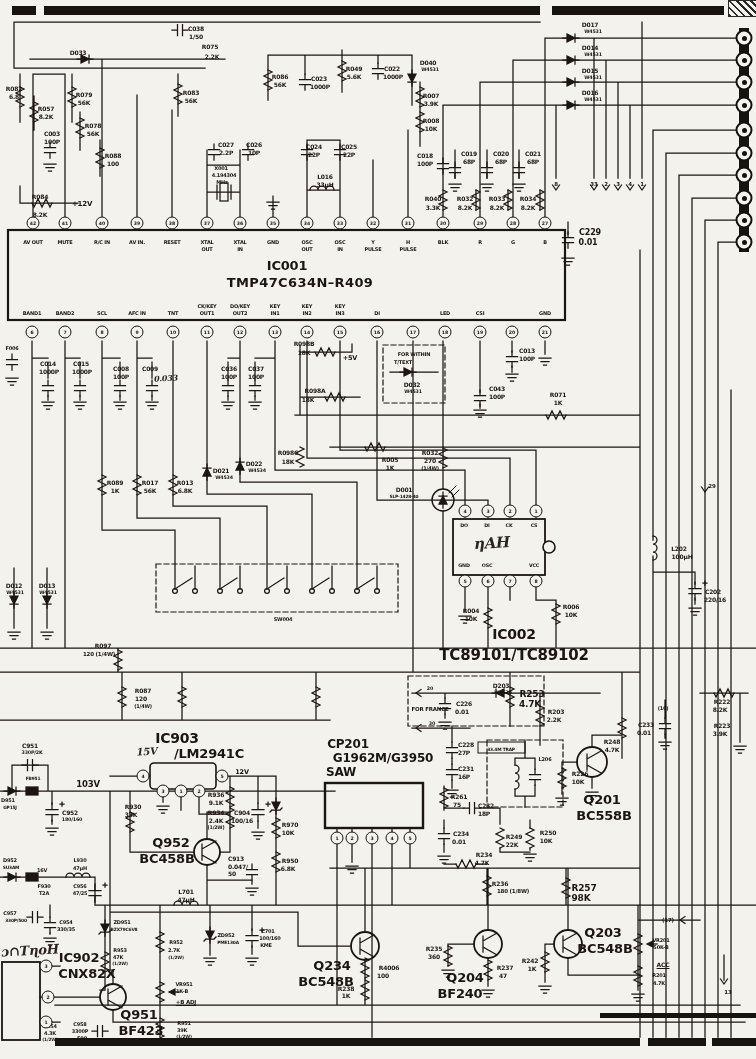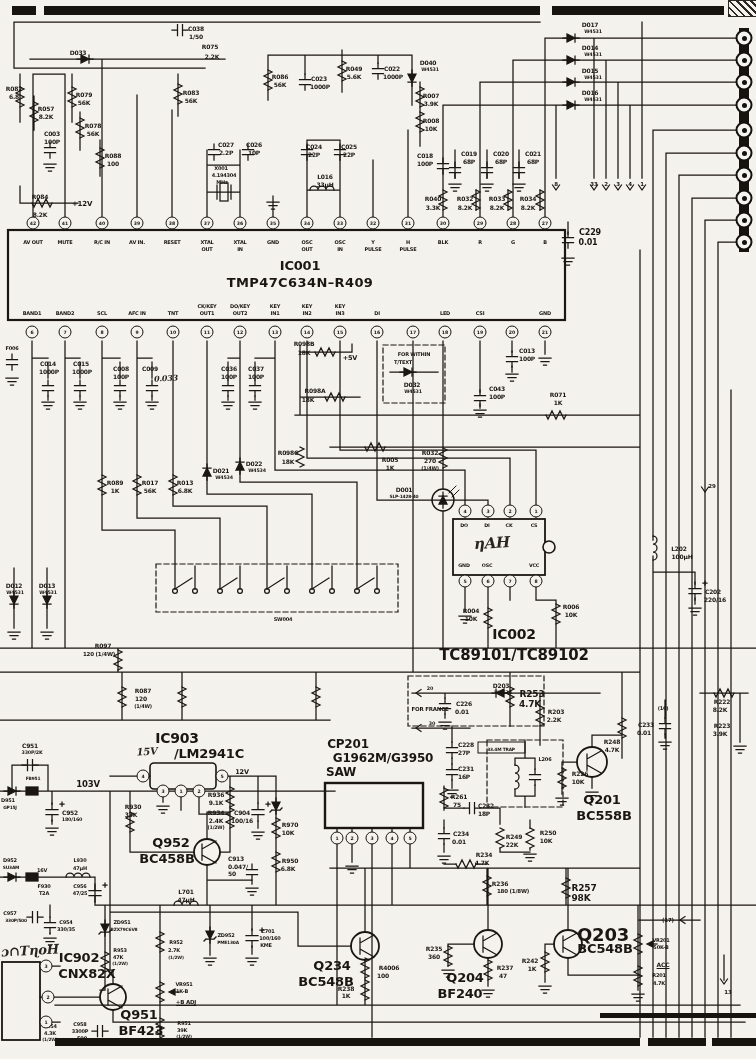--- a/index.html
+++ b/index.html
@@ -391,21 +391,21 @@
         <use href="#pal" transform="translate(170 992)"></use>
         <use href="#tr" transform="translate(207 852)"></use>
         <use href="#tr" transform="translate(113 997)"></use>
         <use href="#tr" transform="translate(592 762)"></use>
         <use href="#tr" transform="translate(365 946)"></use>
         <use href="#tr" transform="translate(488 944)"></use>
         <use href="#tr" transform="translate(568 944)"></use>
       </g>
   </svg>
 
-  <div class="lbl" style="left:300px;top:259px;font-size:13px">IC001</div>
+  <div class="lbl" style="left:287px;top:259px;font-size:13px">IC001</div>
   <div class="lbl" style="left:300px;top:276px;font-size:13px;letter-spacing:.4px">TMP47C634N–R409</div>
   <div class="lbl hw" style="left:492px;top:536px;font-size:15px">ηΑΗ</div>
   <div class="lbl" style="left:514px;top:627px;font-size:14px">IC002</div>
   <div class="lbl" style="left:514px;top:648px;font-size:15px">TC89101/TC89102</div>
   <div class="lbl" style="left:177px;top:731px;font-size:14px">IC903</div>
   <div class="lbl hw" style="left:147px;top:747px;font-size:10px">15V</div>
   <div class="lbl" style="left:209px;top:747px;font-size:13px">/LM2941C</div>
   <div class="lbl" style="left:79px;top:951px;font-size:13px">IC902</div>
   <div class="lbl" style="left:87px;top:967px;font-size:13px">CNX82X</div>
   <div class="lbl" style="left:348px;top:738px;font-size:12px">CP201</div>
@@ -414,21 +414,21 @@
   <div class="lbl" style="left:171px;top:836px;font-size:13px">Q952</div>
   <div class="lbl" style="left:167px;top:852px;font-size:13px">BC458B</div>
   <div class="lbl" style="left:139px;top:1008px;font-size:13px">Q951</div>
   <div class="lbl" style="left:141px;top:1024px;font-size:13px">BF423</div>
   <div class="lbl" style="left:602px;top:793px;font-size:13px">Q201</div>
   <div class="lbl" style="left:604px;top:809px;font-size:13px">BC558B</div>
   <div class="lbl" style="left:332px;top:959px;font-size:13px">Q234</div>
   <div class="lbl" style="left:326px;top:975px;font-size:13px">BC548B</div>
   <div class="lbl" style="left:465px;top:971px;font-size:13px">Q204</div>
   <div class="lbl" style="left:460px;top:987px;font-size:13px">BF240</div>
-  <div class="lbl" style="left:603px;top:926px;font-size:18px">Q203</div>
+  <div class="lbl" style="left:603px;top:926px;font-size:13px">Q203</div>
   <div class="lbl" style="left:605px;top:942px;font-size:13px">BC548B</div>
 <div class="lbl" style="left: 78px; top: 50px;">D033</div>
     <div class="lbl" style="left: 196px; top: 26px;">C038</div>
     <div class="lbl" style="left: 196px; top: 34px;">1/50</div>
     <div class="lbl" style="left: 210px; top: 44px;">R075</div>
     <div class="lbl" style="left: 212px; top: 54px;">2.2K</div>
     <div class="lbl" style="left: 14px; top: 86px;">R082</div>
     <div class="lbl" style="left: 14px; top: 94px;">6.8</div>
     <div class="lbl" style="left: 46px; top: 106px;">R057</div>
     <div class="lbl" style="left: 46px; top: 114px;">8.2K</div>

